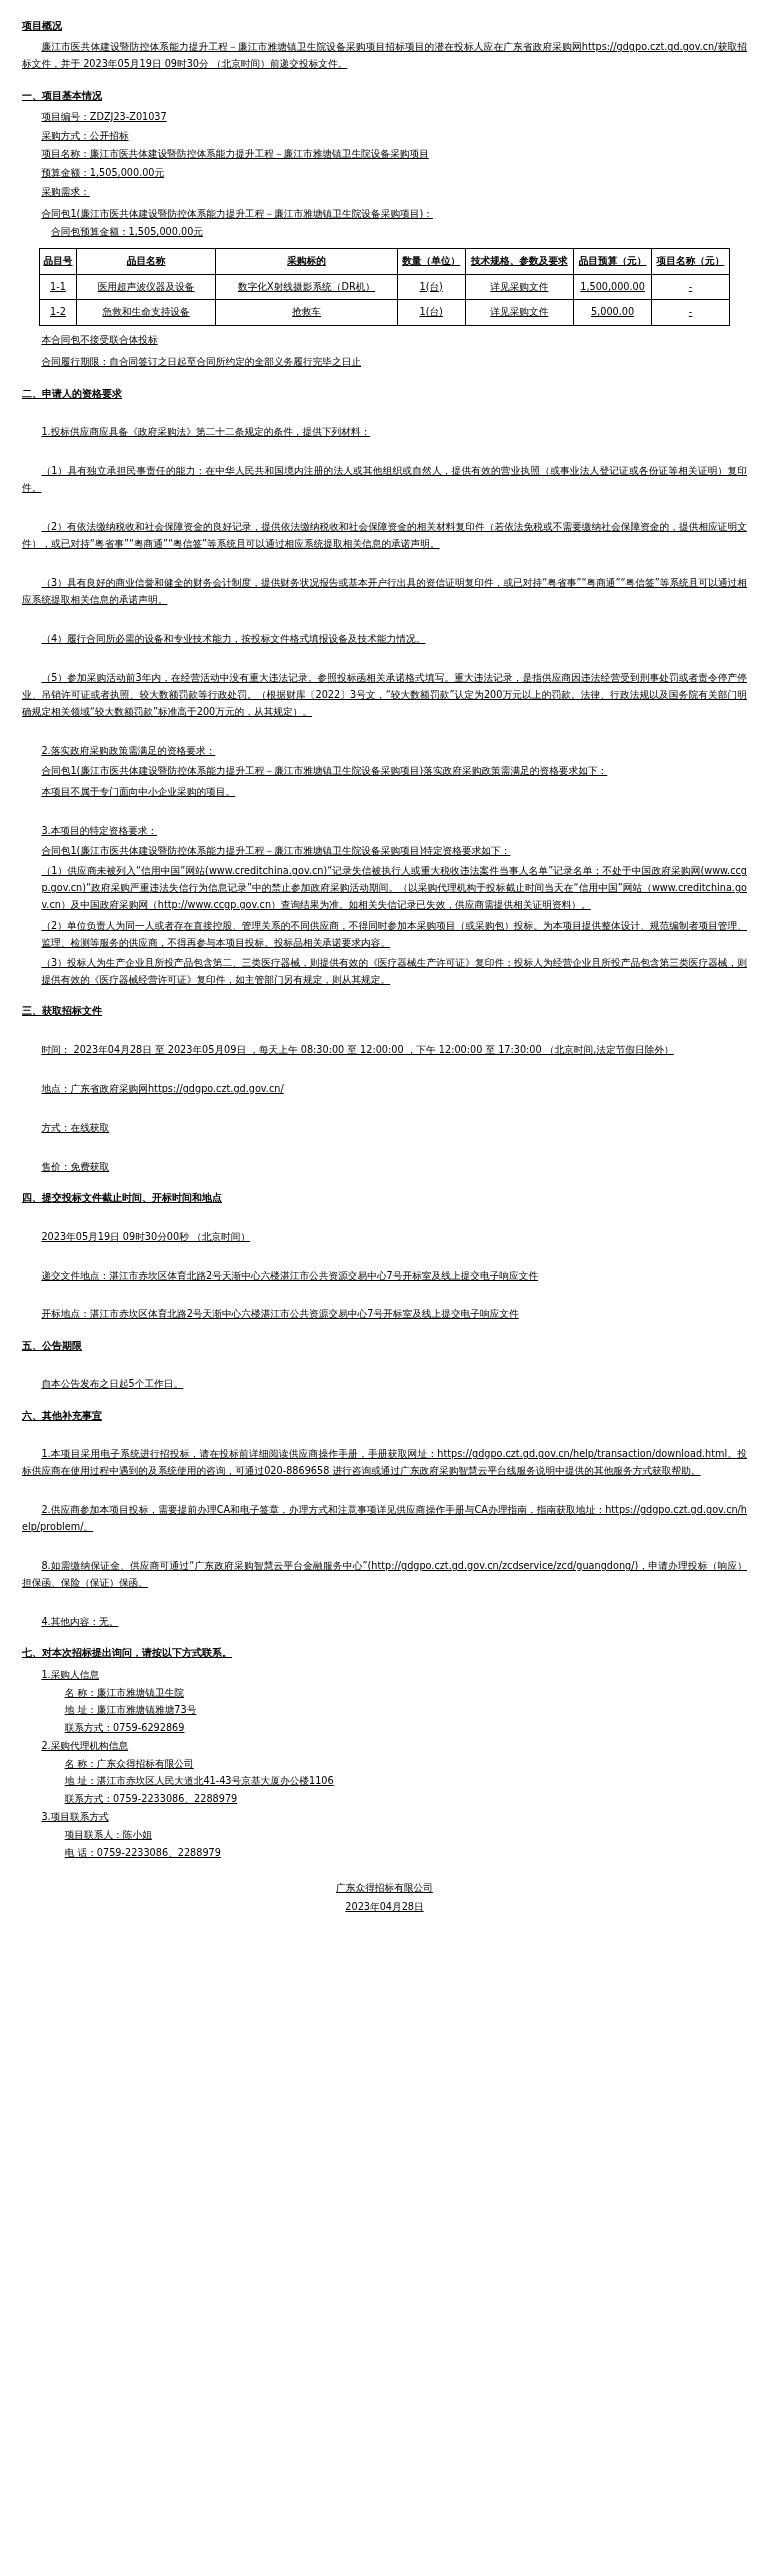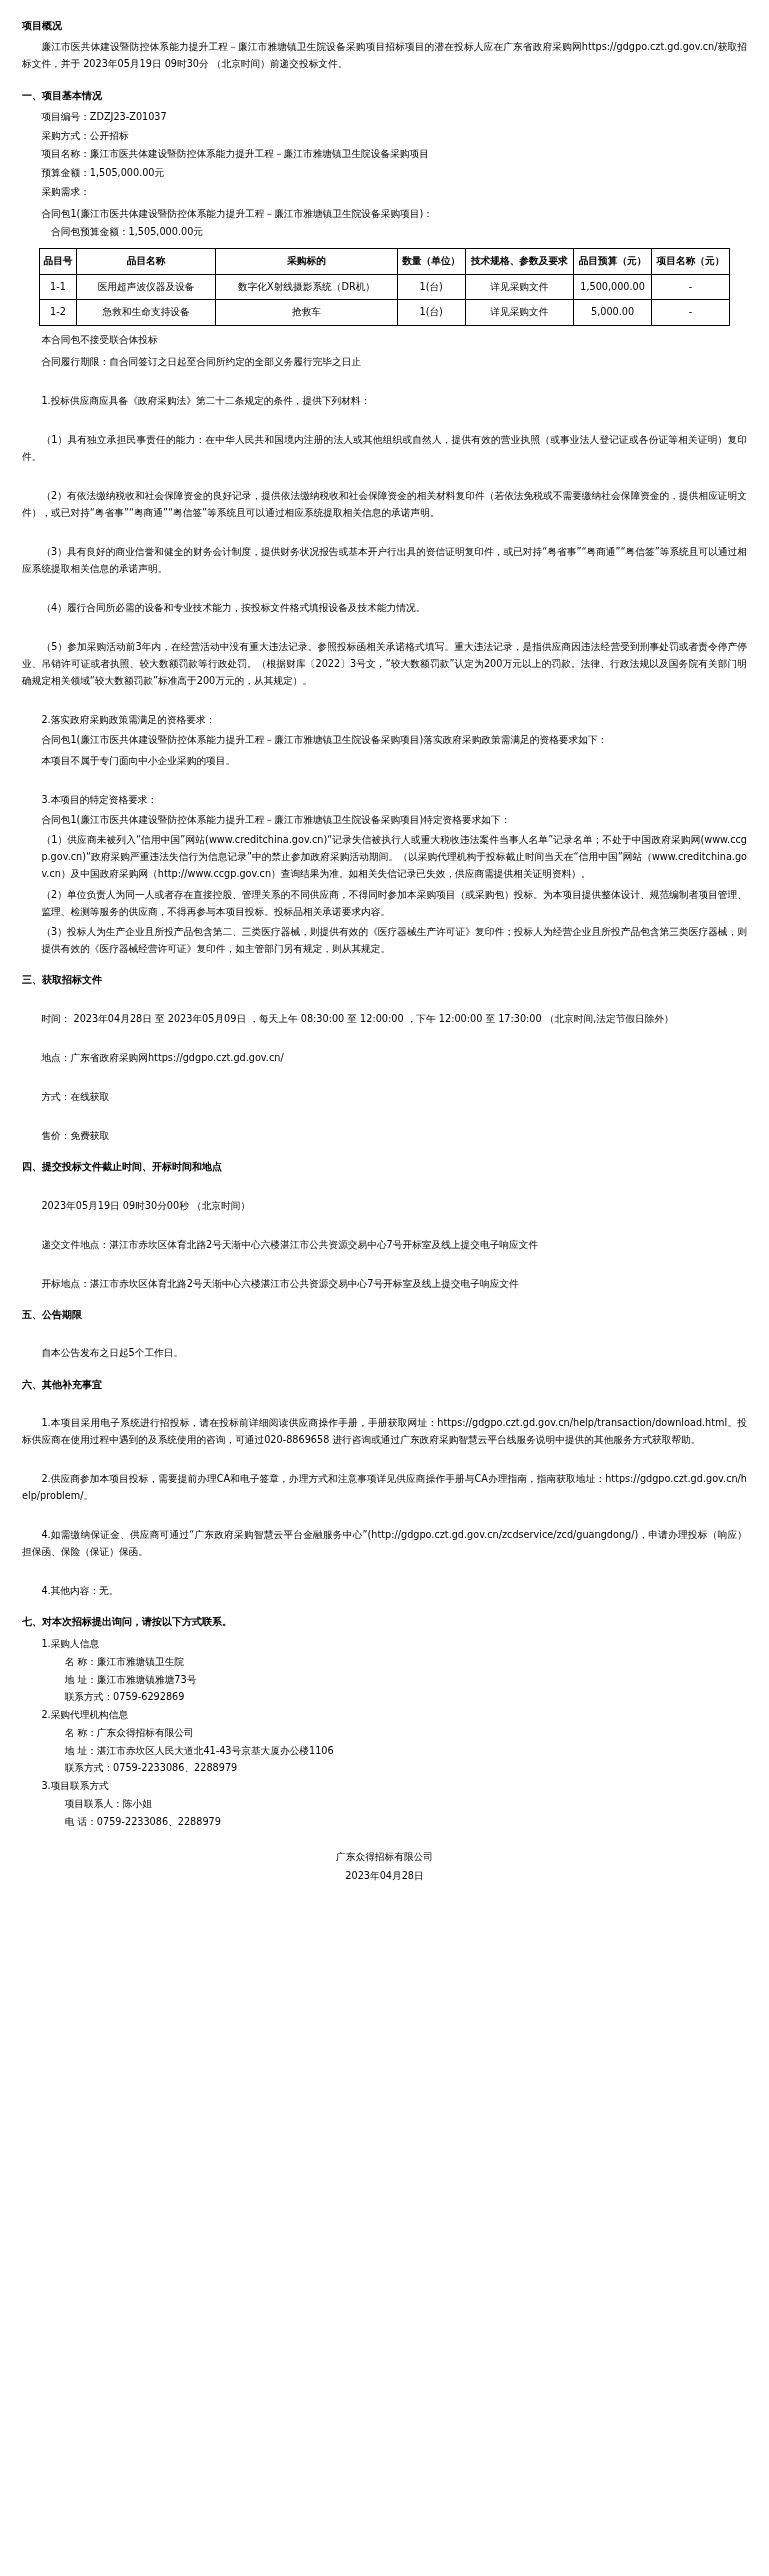--- a/index.html
+++ b/index.html
@@ -3,21 +3,21 @@
 <meta charset="utf-8">
 <style>
   html, body { margin:0; padding:0; background:#ffffff; }
   body {
     width:769px;
     font-family:"DejaVu Sans","Liberation Sans",sans-serif;
     color:#000;
     font-size:9.7px;
     line-height:1.75;
   }
-  .page { width:769px; padding:11.8px 22px 18.5px 22px; box-sizing:border-box; }
+  .page { width:769px; padding:11.8px 22px 18.5px 22px; box-sizing:border-box;text-decoration:underline; }
   .sec-title { font-weight:bold; font-size:10px; margin:13.4px 0 5px 0; }
   .sec-title.first { margin-top:5px; }
   p { margin:0 0 3.4px 0; text-align:justify; }
   .ind1 { text-indent:2em;margin-top:22px; }
   .ind2 { margin-left:2em; }
   .ind3 { margin-left:3em; }
   .ind4 { margin-left:4.4em; }
   .tight { margin-bottom:0.8px; }
   .overview { margin:0 0 5px 0; }
   .overview p { text-indent:2em; }
@@ -93,20 +93,21 @@
         <td>详见采购文件</td>
         <td>5,000.00</td>
         <td>-</td>
       </tr>
     </tbody>
   </table>
 
   <p class="note">本合同包不接受联合体投标</p>
   <p class="note">合同履行期限：自合同签订之日起至合同所约定的全部义务履行完毕之日止</p>
 
+  <div class="sec-title">二、申请人的资格要求</div>
   <p class="ind1">1.投标供应商应具备《政府采购法》第二十二条规定的条件，提供下列材料：</p>
   <p class="ind1">（1）具有独立承担民事责任的能力：在中华人民共和国境内注册的法人或其他组织或自然人，提供有效的营业执照（或事业法人登记证或各份证等相关证明）复印件。</p>
   <p class="ind1">（2）有依法缴纳税收和社会保障资金的良好记录，提供依法缴纳税收和社会保障资金的相关材料复印件（若依法免税或不需要缴纳社会保障资金的，提供相应证明文件），或已对持“粤省事”“粤商通”“粤信签”等系统且可以通过相应系统提取相关信息的承诺声明。</p>
   <p class="ind1">（3）具有良好的商业信誉和健全的财务会计制度，提供财务状况报告或基本开户行出具的资信证明复印件，或已对持“粤省事”“粤商通”“粤信签”等系统且可以通过相应系统提取相关信息的承诺声明。</p>
   <p class="ind1">（4）履行合同所必需的设备和专业技术能力，按投标文件格式填报设备及技术能力情况。</p>
   <p class="ind1">（5）参加采购活动前3年内，在经营活动中没有重大违法记录。参照投标函相关承诺格式填写。重大违法记录，是指供应商因违法经营受到刑事处罚或者责令停产停业、吊销许可证或者执照、较大数额罚款等行政处罚。（根据财库〔2022〕3号文，“较大数额罚款”认定为200万元以上的罚款。法律、行政法规以及国务院有关部门明确规定相关领域“较大数额罚款”标准高于200万元的，从其规定）。</p>
   <p class="ind1">2.落实政府采购政策需满足的资格要求：</p>
   <p class="ind2">合同包1(廉江市医共体建设暨防控体系能力提升工程－廉江市雅塘镇卫生院设备采购项目)落实政府采购政策需满足的资格要求如下：</p>
   <p class="ind2">本项目不属于专门面向中小企业采购的项目。</p>
   <p class="ind1">3.本项目的特定资格要求：</p>
@@ -125,21 +126,21 @@
   <p class="ind1">2023年05月19日 09时30分00秒 （北京时间）</p>
   <p class="ind1">递交文件地点：湛江市赤坎区体育北路2号天渐中心六楼湛江市公共资源交易中心7号开标室及线上提交电子响应文件</p>
   <p class="ind1">开标地点：湛江市赤坎区体育北路2号天渐中心六楼湛江市公共资源交易中心7号开标室及线上提交电子响应文件</p>
 
   <div class="sec-title">五、公告期限</div>
   <p class="ind1">自本公告发布之日起5个工作日。</p>
 
   <div class="sec-title">六、其他补充事宜</div>
   <p class="ind1 nowrapish">1.本项目采用电子系统进行招投标，请在投标前详细阅读供应商操作手册，手册获取网址：https://gdgpo.czt.gd.gov.cn/help/transaction/download.html。投标供应商在使用过程中遇到的及系统使用的咨询，可通过020-8869658 进行咨询或通过广东政府采购智慧云平台线服务说明中提供的其他服务方式获取帮助。</p>
   <p class="ind1 nowrapish">2.供应商参加本项目投标，需要提前办理CA和电子签章，办理方式和注意事项详见供应商操作手册与CA办理指南，指南获取地址：https://gdgpo.czt.gd.gov.cn/help/problem/。</p>
-  <p class="ind1 nowrapish">4.如需缴纳保证金、供应商可通过“广东政府采购智慧云平台金融服务中心”(http://gdgpo.czt.gd.gov.cn/zcdservice/zcd/guangdong/)，申请办理投标（响应）担保函、保险（保证）保函。</p>
+  <p class="ind1 nowrapish">8.如需缴纳保证金、供应商可通过“广东政府采购智慧云平台金融服务中心”(http://gdgpo.czt.gd.gov.cn/zcdservice/zcd/guangdong/)，申请办理投标（响应）担保函、保险（保证）保函。</p>
   <p class="ind1">4.其他内容：无。</p>
 
   <div class="sec-title">七、对本次招标提出询问，请按以下方式联系。</div>
 
   <p class="ind2 tight">1.采购人信息</p>
   <p class="ind4 tight">名    称：廉江市雅塘镇卫生院</p>
   <p class="ind4 tight">地    址：廉江市雅塘镇雅塘73号</p>
   <p class="ind4 tight">联系方式：0759-6292869</p>
 
   <p class="ind2 tight">2.采购代理机构信息</p>

